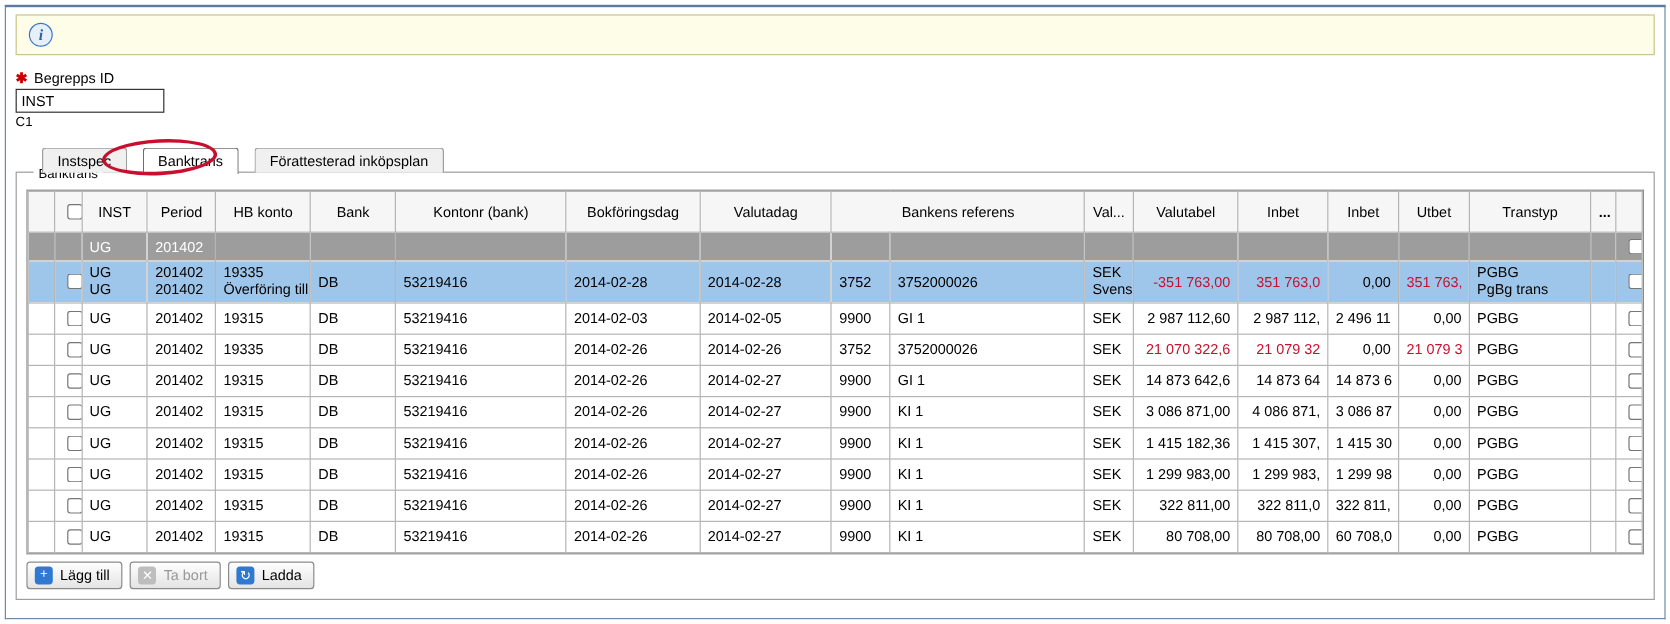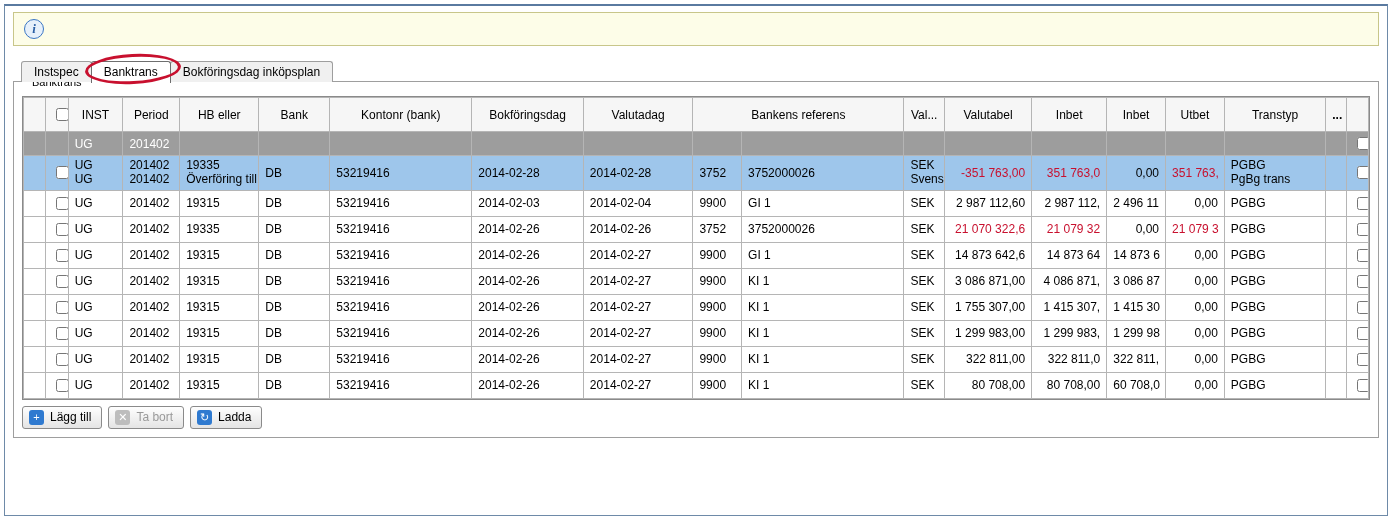--- a/index.html
+++ b/index.html
@@ -64,20 +64,21 @@
   .tab {
     border: 1px solid #9e9e9e;
     border-bottom: none;
     background: #f0f0f0;
     padding: 3px 12px;
     font-size: 12px;
     margin-right: -1px;
     border-top-left-radius: 3px;
     border-top-right-radius: 3px;
     cursor: default;
+    margin-left: 14px;
   }
   .tab.active {
     background: #fff;
     position: relative;
     top: 1px;
     padding-bottom: 4px;
     border-color: #6e6e6e;
   }
   .tab-annot {
     position: absolute;
@@ -181,25 +182,33 @@
 </style>
 </head>
 <body>
 
 <div class="outer-border">
 
   <div class="info-bar">
     <div class="info-icon">i</div>
   </div>
 
+  <div class="form-area">
+    <div>
+      <span class="req">✱</span>
+      <span class="field-label">Begrepps ID</span>
+    </div>
+    <input class="text-input" type="text" value="INST" style="">
+    <div class="sub-label">C1</div>
+  </div>
 
   <div class="tabs">
     <div class="tab">Instspec</div>
     <div class="tab active">Banktrans</div>
-    <div class="tab">Bokföringsdag inköpsplan</div>
+    <div class="tab">Förattesterad inköpsplan</div>
     <div class="tab-annot"></div>
   </div>
 
   <div class="panel">
     <span class="panel-title">Banktrans</span>
 
     <div class="grid">
       <table>
         <colgroup>
           <col style="width:22px">
@@ -221,21 +230,21 @@
           <col style="width:100px">
             <col style="width:20px">
           <col style="width:22px">
         </colgroup>
         <thead>
           <tr>
             <th></th>
             <th class="chk-cell"><input type="checkbox" style=""></th>
             <th>INST</th>
             <th>Period</th>
-            <th>HB eller</th>
+            <th>HB konto</th>
             <th>Bank</th>
             <th>Kontonr (bank)</th>
             <th>Bokföringsdag</th>
             <th>Valutadag</th>
             <th colspan="2">Bankens referens</th>
             <th>Val...</th>
             <th>Valutabel</th>
             <th>Inbet</th>
             <th>Inbet</th>
             <th>Utbet</th>
@@ -299,21 +308,21 @@
             </tr>
             <tr>
               <td></td>
               <td class="chk-cell"><input type="checkbox" style=""></td>
               <td><span>UG</span></td>
               <td><span>201402</span></td>
               <td><span>19315</span></td>
               <td>DB</td>
               <td>53219416</td>
               <td>2014-02-03</td>
-              <td>2014-02-04</td>
+              <td>2014-02-05</td>
               <td>9900</td>
               <td>GI 1</td>
               <td><span>SEK</span></td>
               <td class="num">2 987 112,60</td>
               <td class="num">2 987 112,</td>
               <td class="num">2 496 11</td>
               <td class="num">0,00</td>
               <td><span>PGBG</span></td>
               <td></td>
               <td class="chk-cell"><input type="checkbox" style=""></td>
@@ -387,21 +396,21 @@
               <td><span>UG</span></td>
               <td><span>201402</span></td>
               <td><span>19315</span></td>
               <td>DB</td>
               <td>53219416</td>
               <td>2014-02-26</td>
               <td>2014-02-27</td>
               <td>9900</td>
               <td>KI 1</td>
               <td><span>SEK</span></td>
-              <td class="num">1 755 307,00</td>
+              <td class="num">1 415 182,36</td>
               <td class="num">1 415 307,</td>
               <td class="num">1 415 30</td>
               <td class="num">0,00</td>
               <td><span>PGBG</span></td>
               <td></td>
               <td class="chk-cell"><input type="checkbox" style=""></td>
             </tr>
             <tr>
               <td></td>
               <td class="chk-cell"><input type="checkbox" style=""></td>

